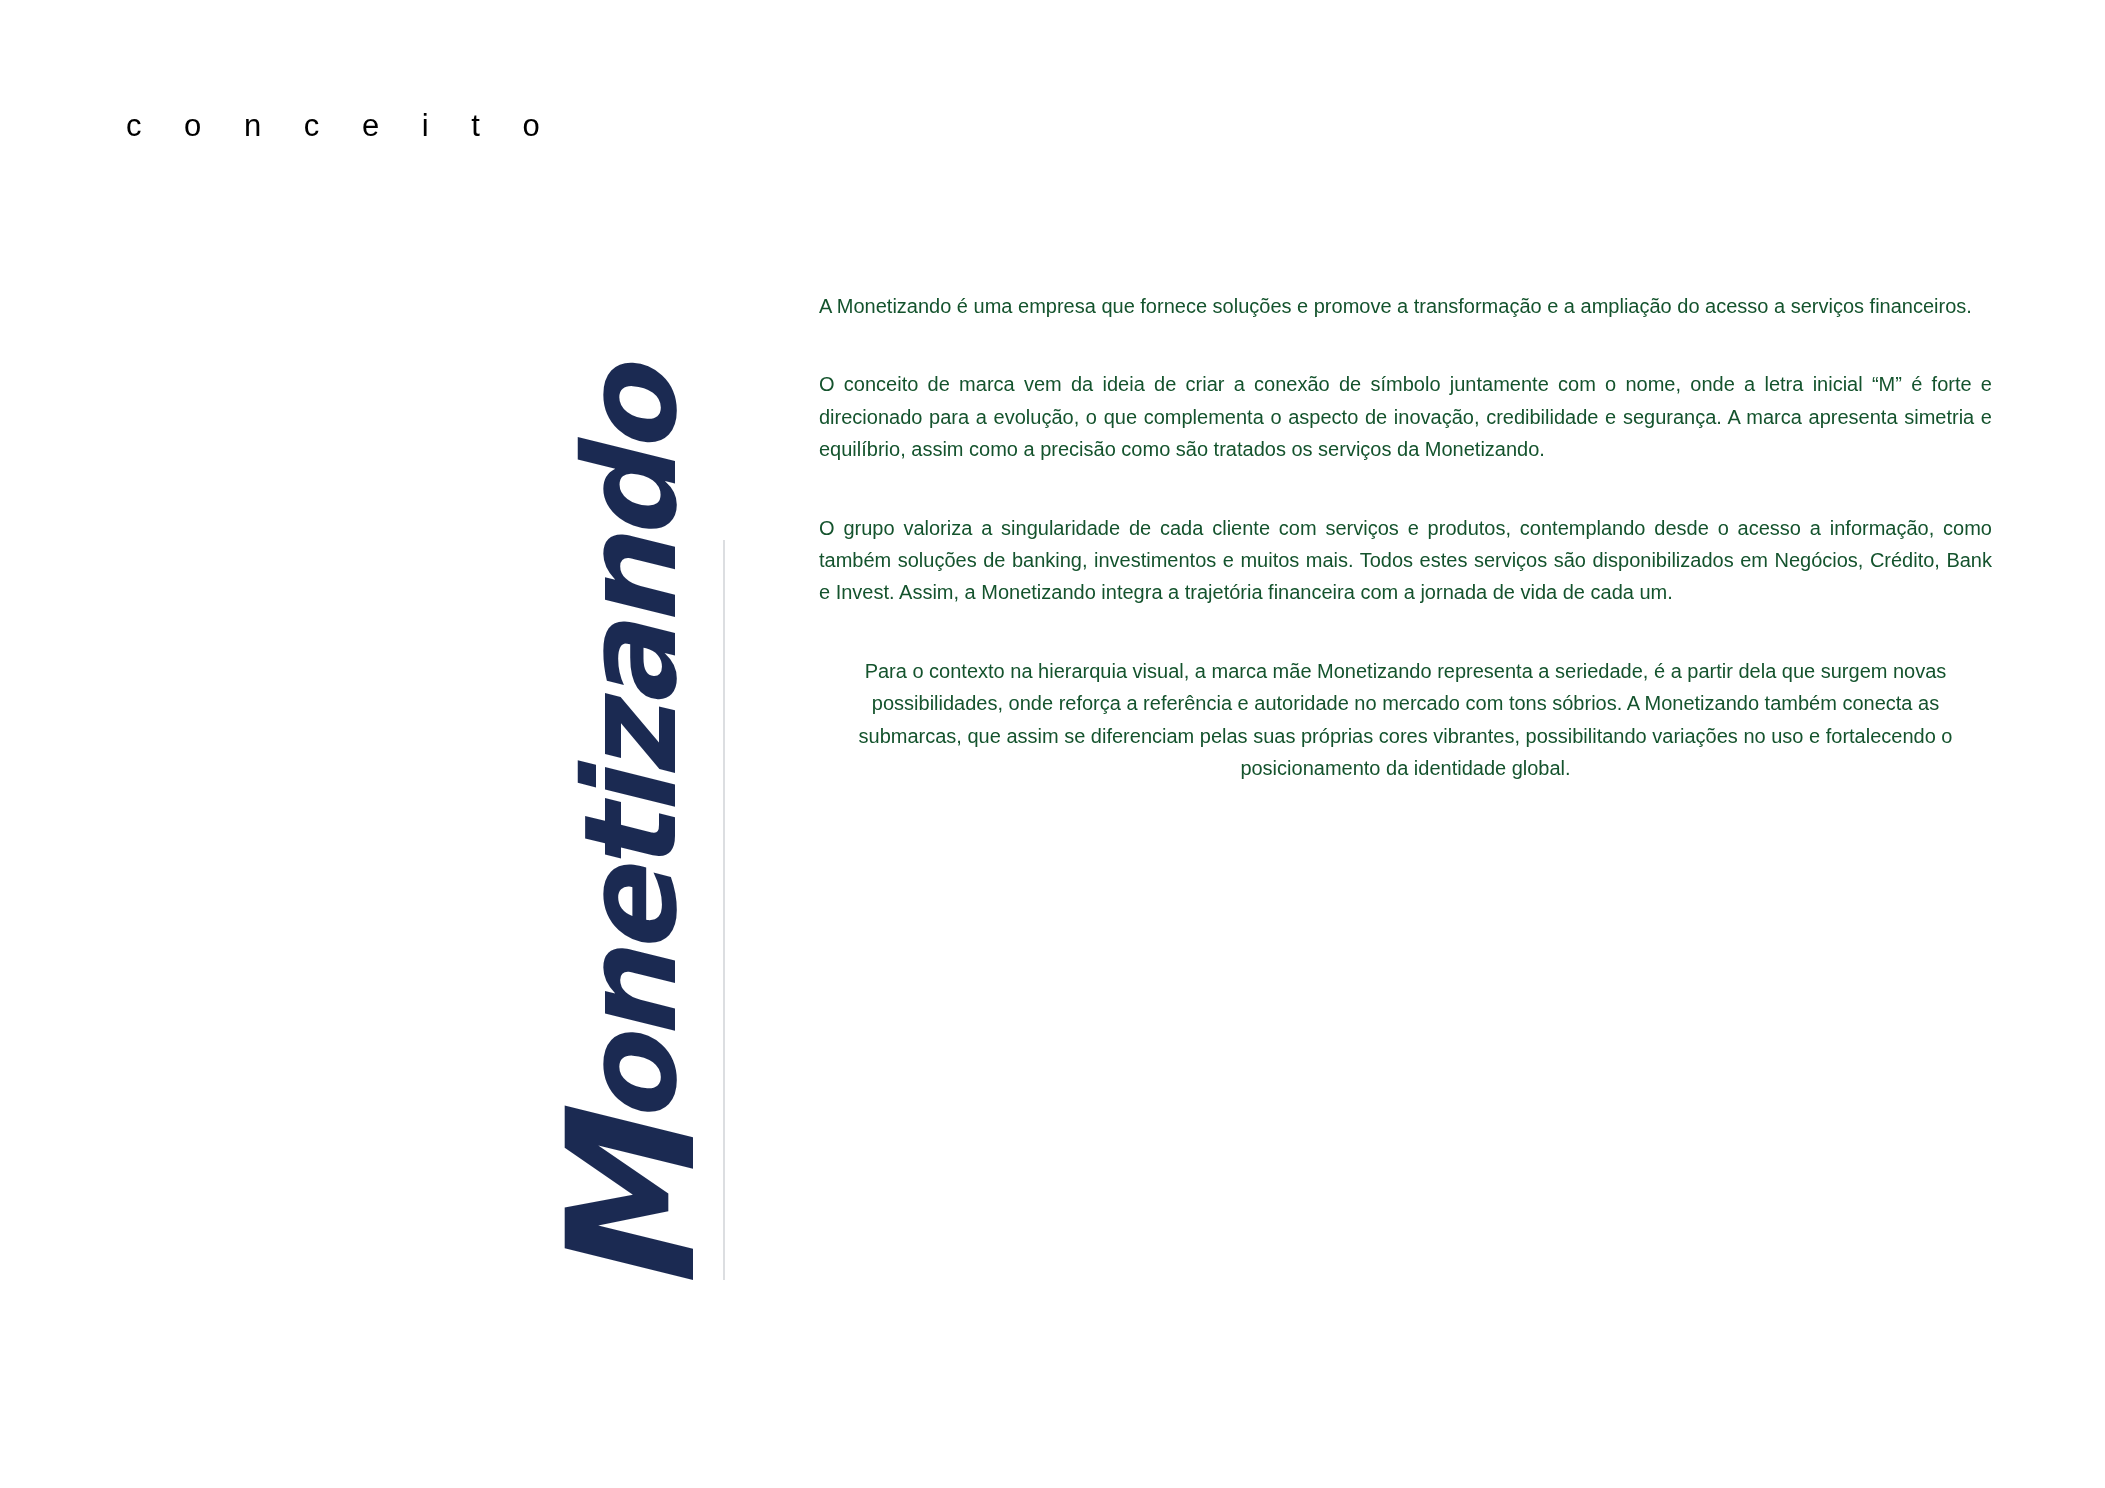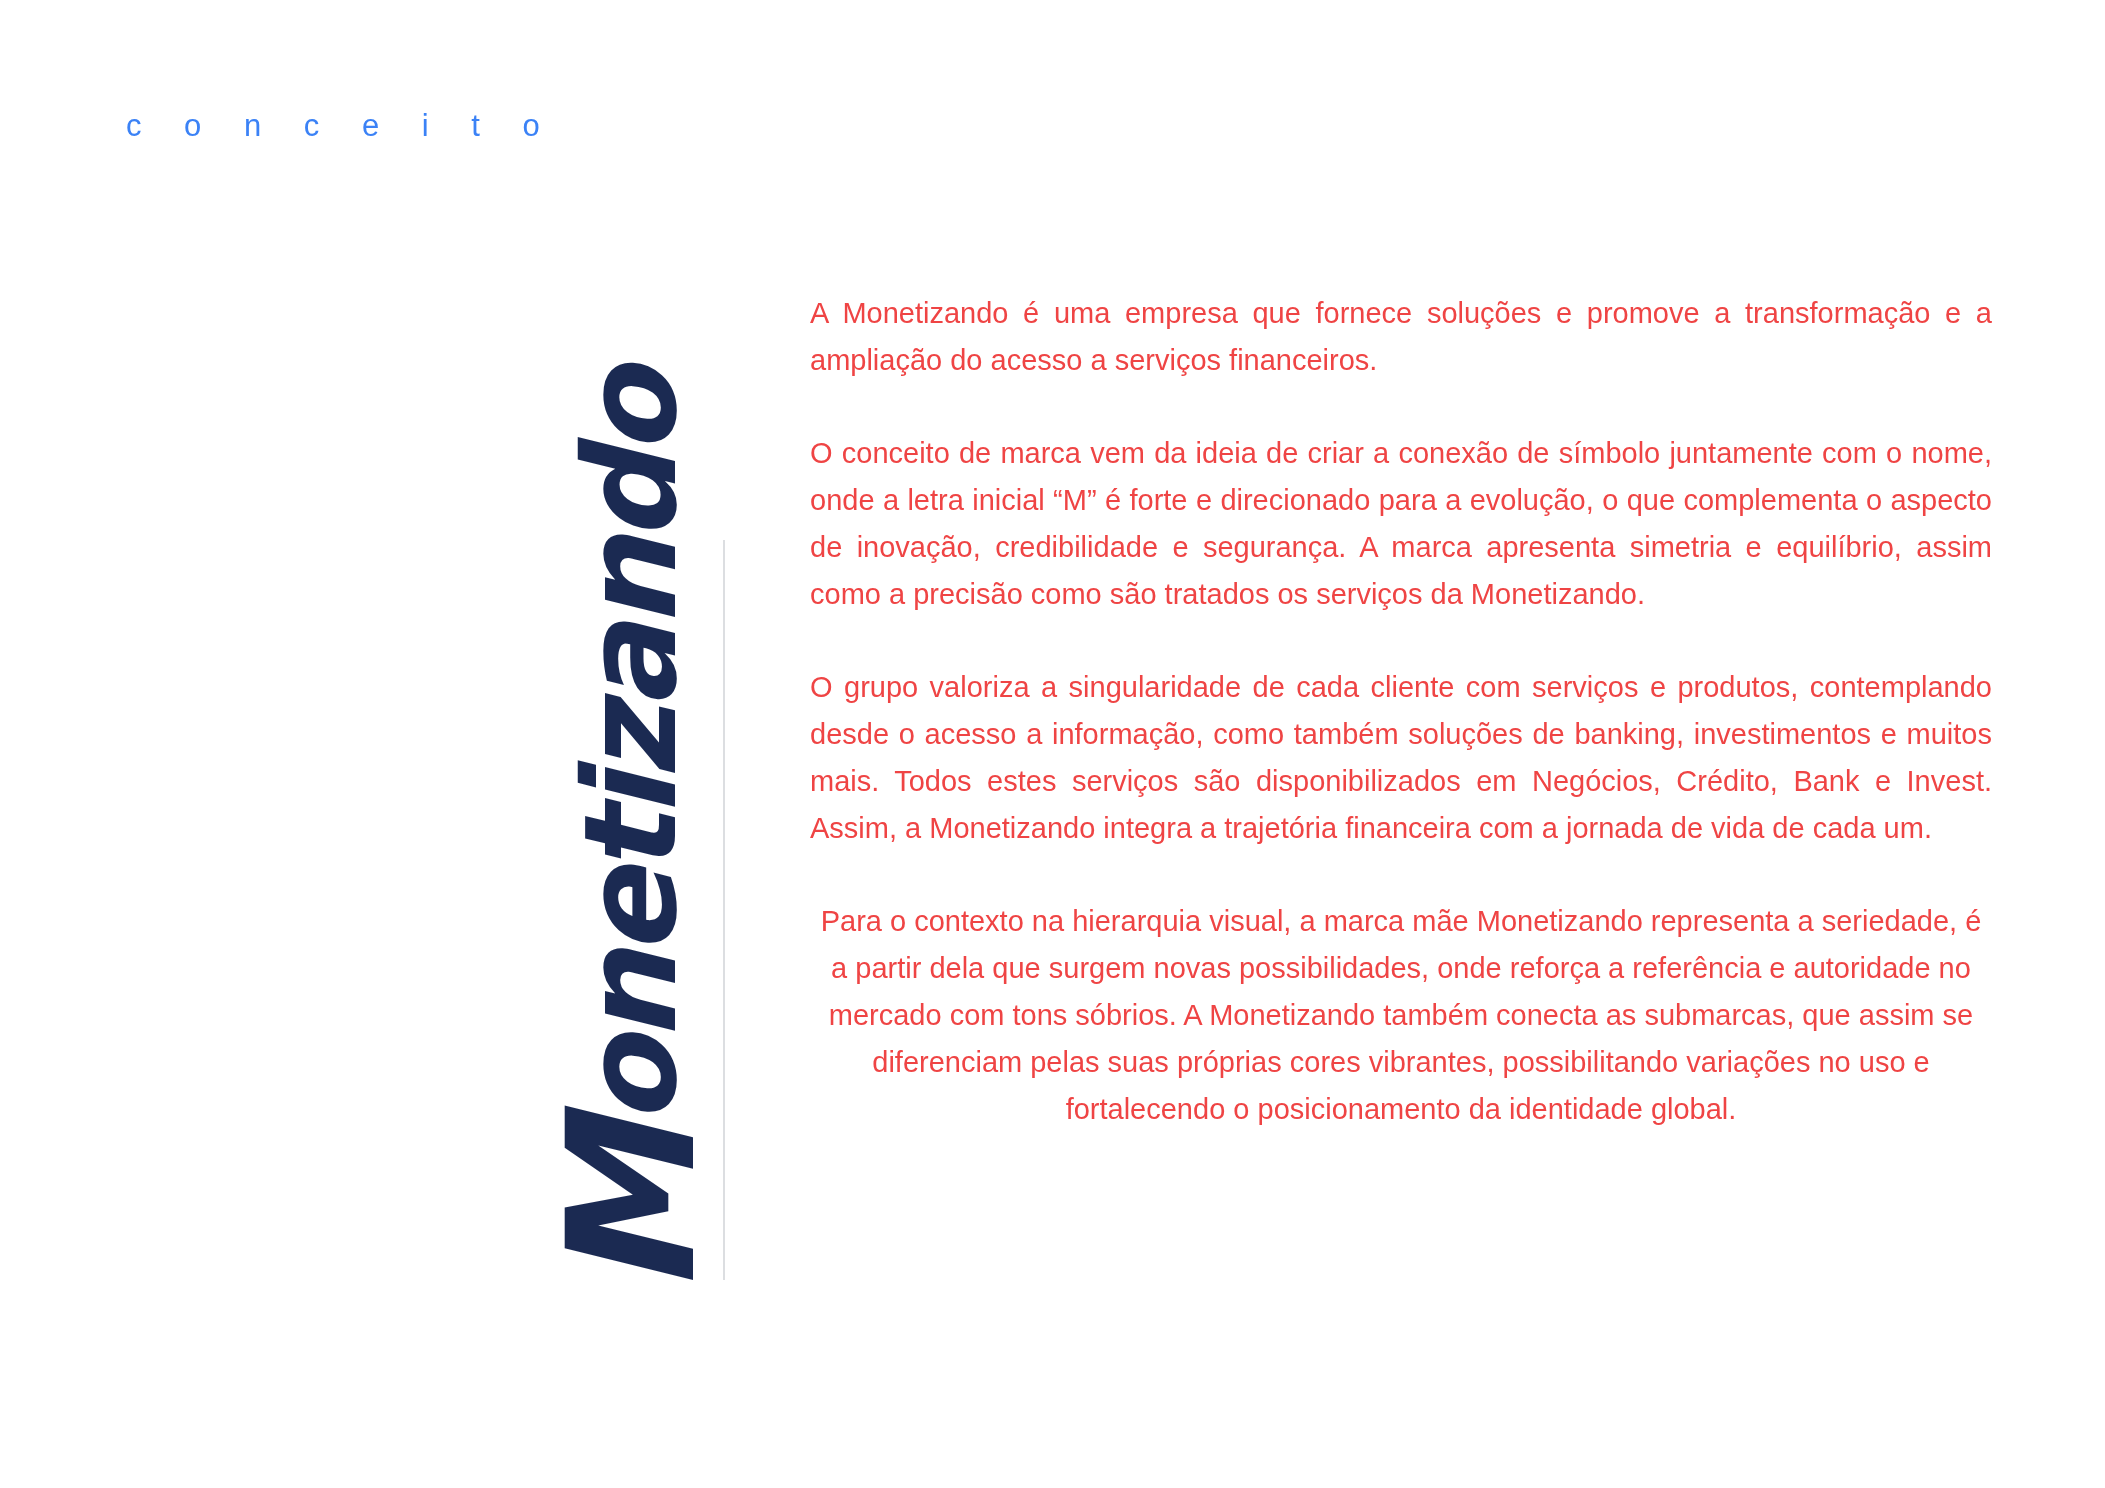--- a/index.html
+++ b/index.html
@@ -17,21 +17,21 @@
     -webkit-font-smoothing: antialiased;
   }
 
   
   .page-heading {
     position: absolute;
     left: 126px;
     top: 108px;
     font-size: 31px;
     letter-spacing: 17px;
-    color: #3b82f6;
+    color: #000000;
     font-weight: 400;
     white-space: nowrap;
   }
 
   
   .divider {
     position: absolute;
     left: 723px;
     top: 540px;
     width: 2px;
@@ -79,23 +79,23 @@
   }
 
   
   .copy-column {
     position: absolute;
     left: 806px;
     top: 290px;
     width: 1186px;
   }
   .copy-column p {
-    margin: 0 0 46px 4px;
-    color: #ef4444;
-    font-size: 29px;
+    margin: 0 0 46px 13px;
+    color: #14532d;
+    font-size: 20px;
     line-height: 1.62;
     text-align: justify;
     text-justify: inter-word;
     font-weight: 400;
   }
   .copy-column p:last-child {
     margin-bottom: 0;
   }
   .copy-column p.loose {
     text-align: center;

